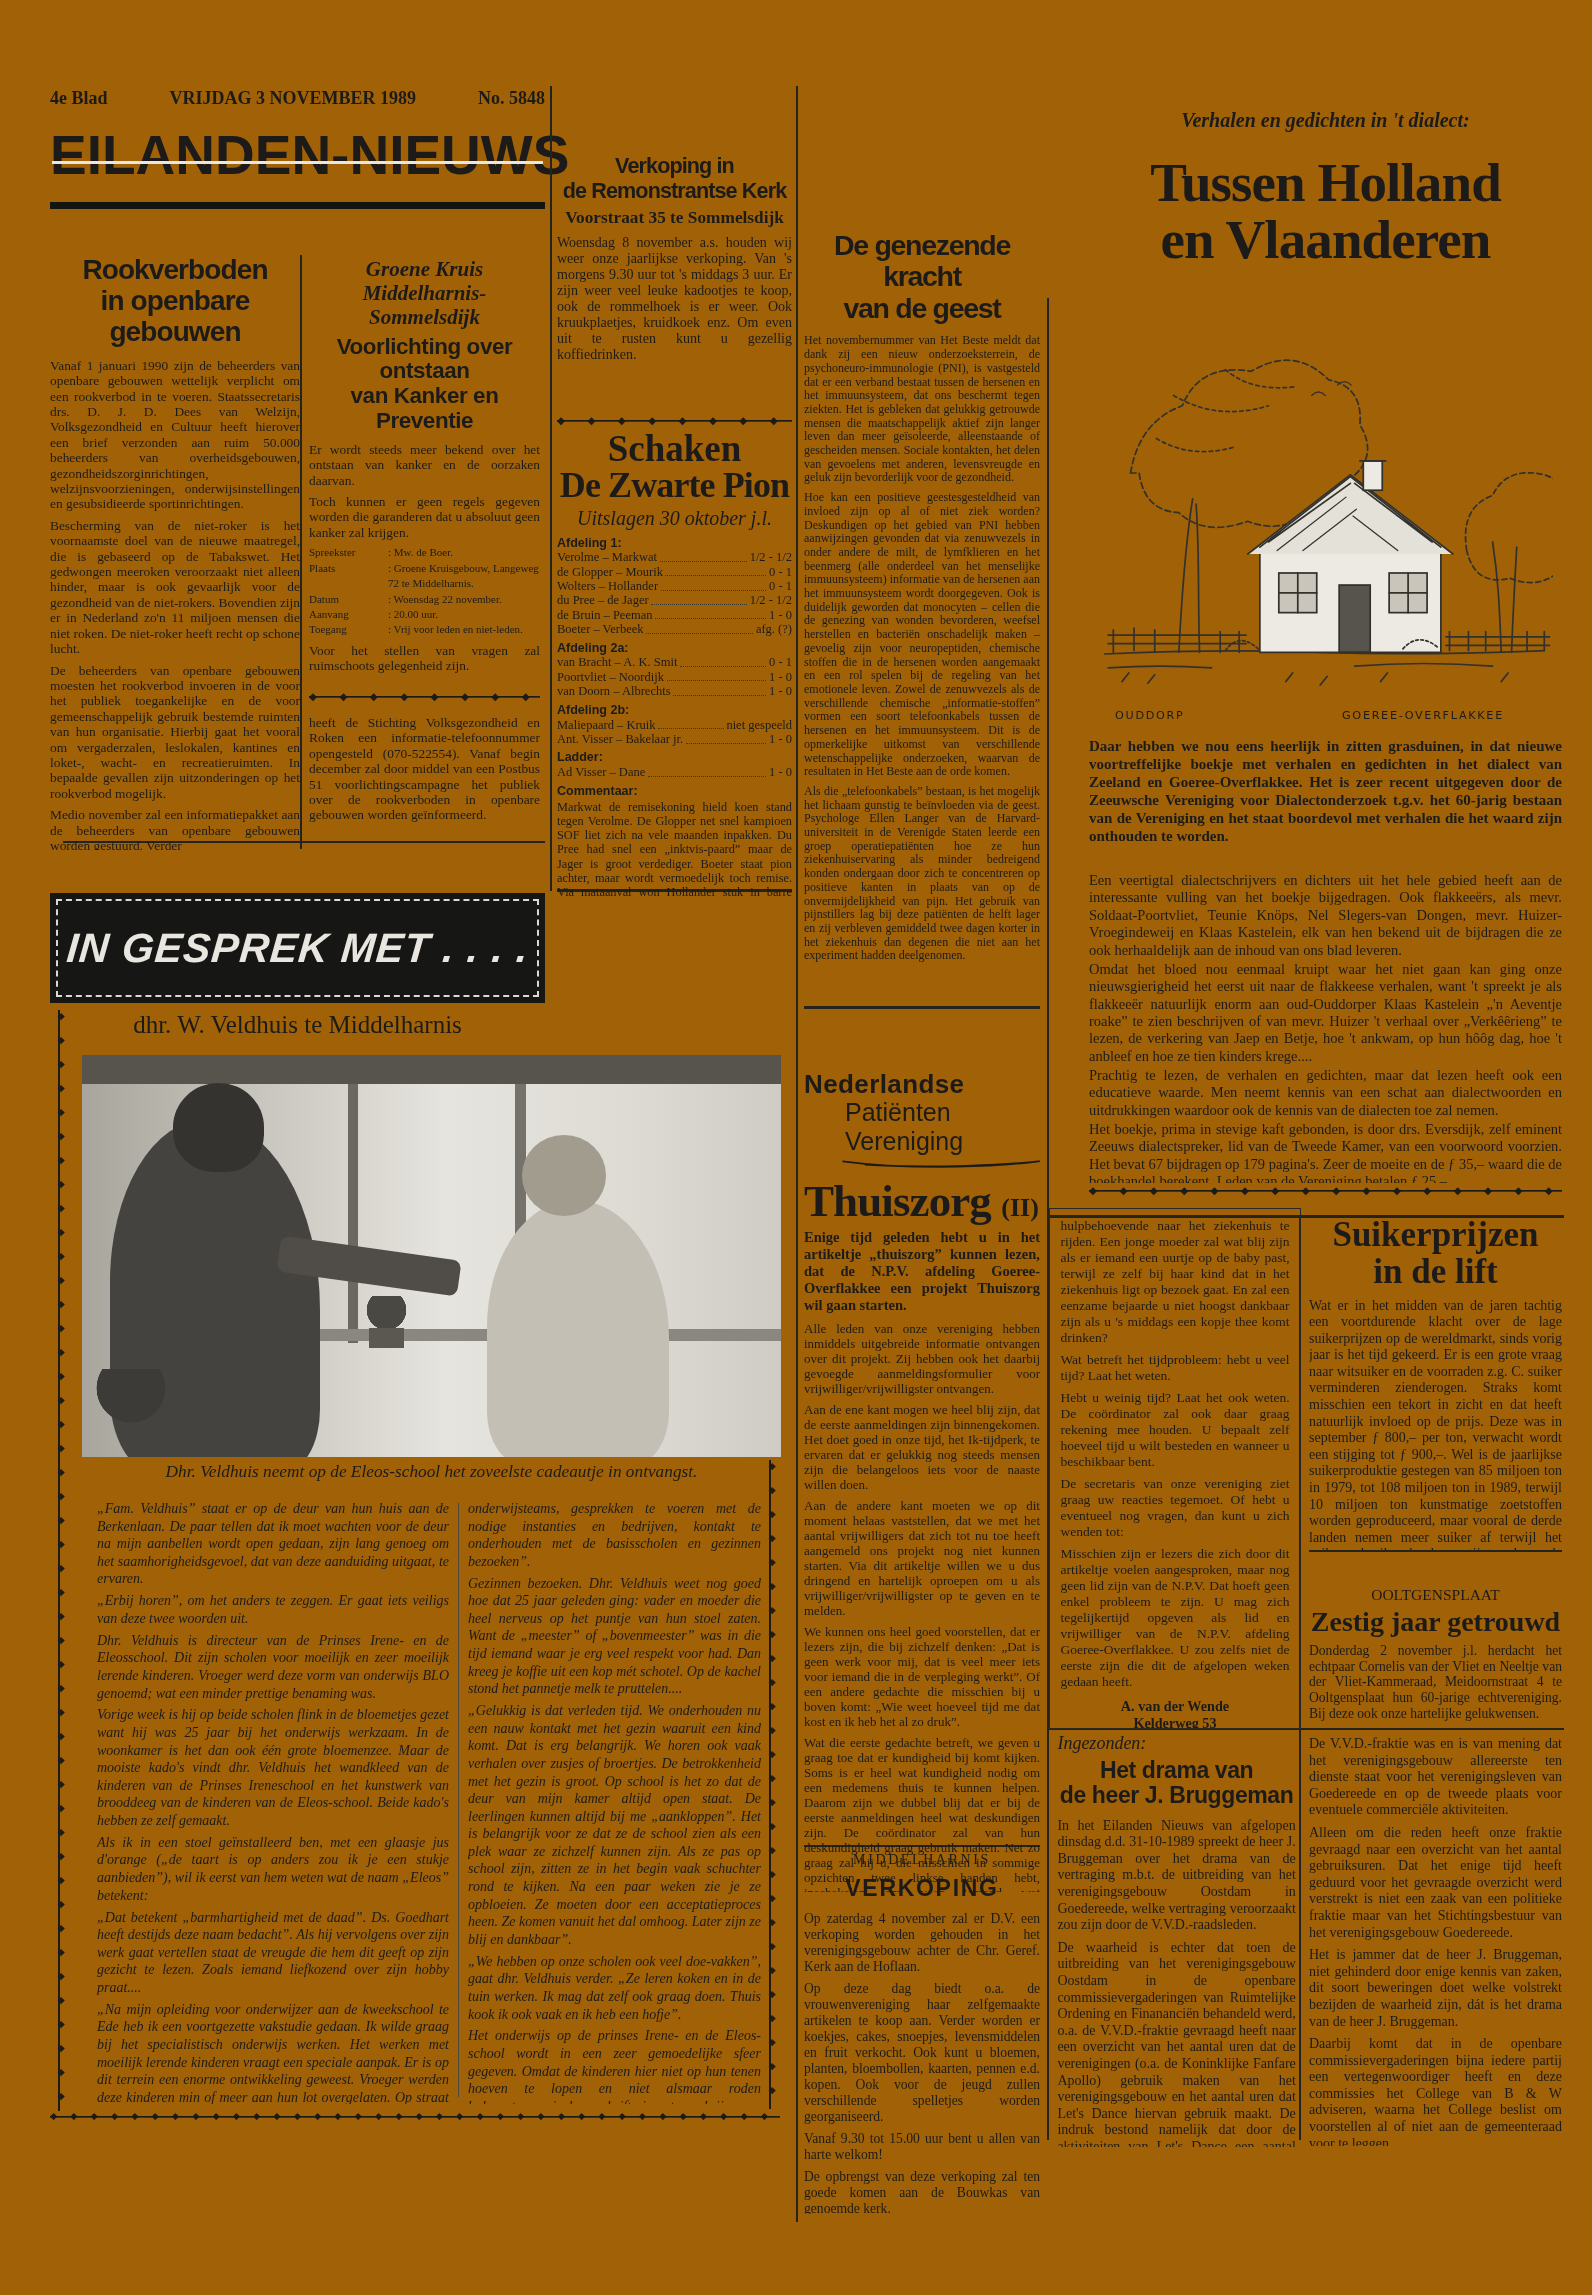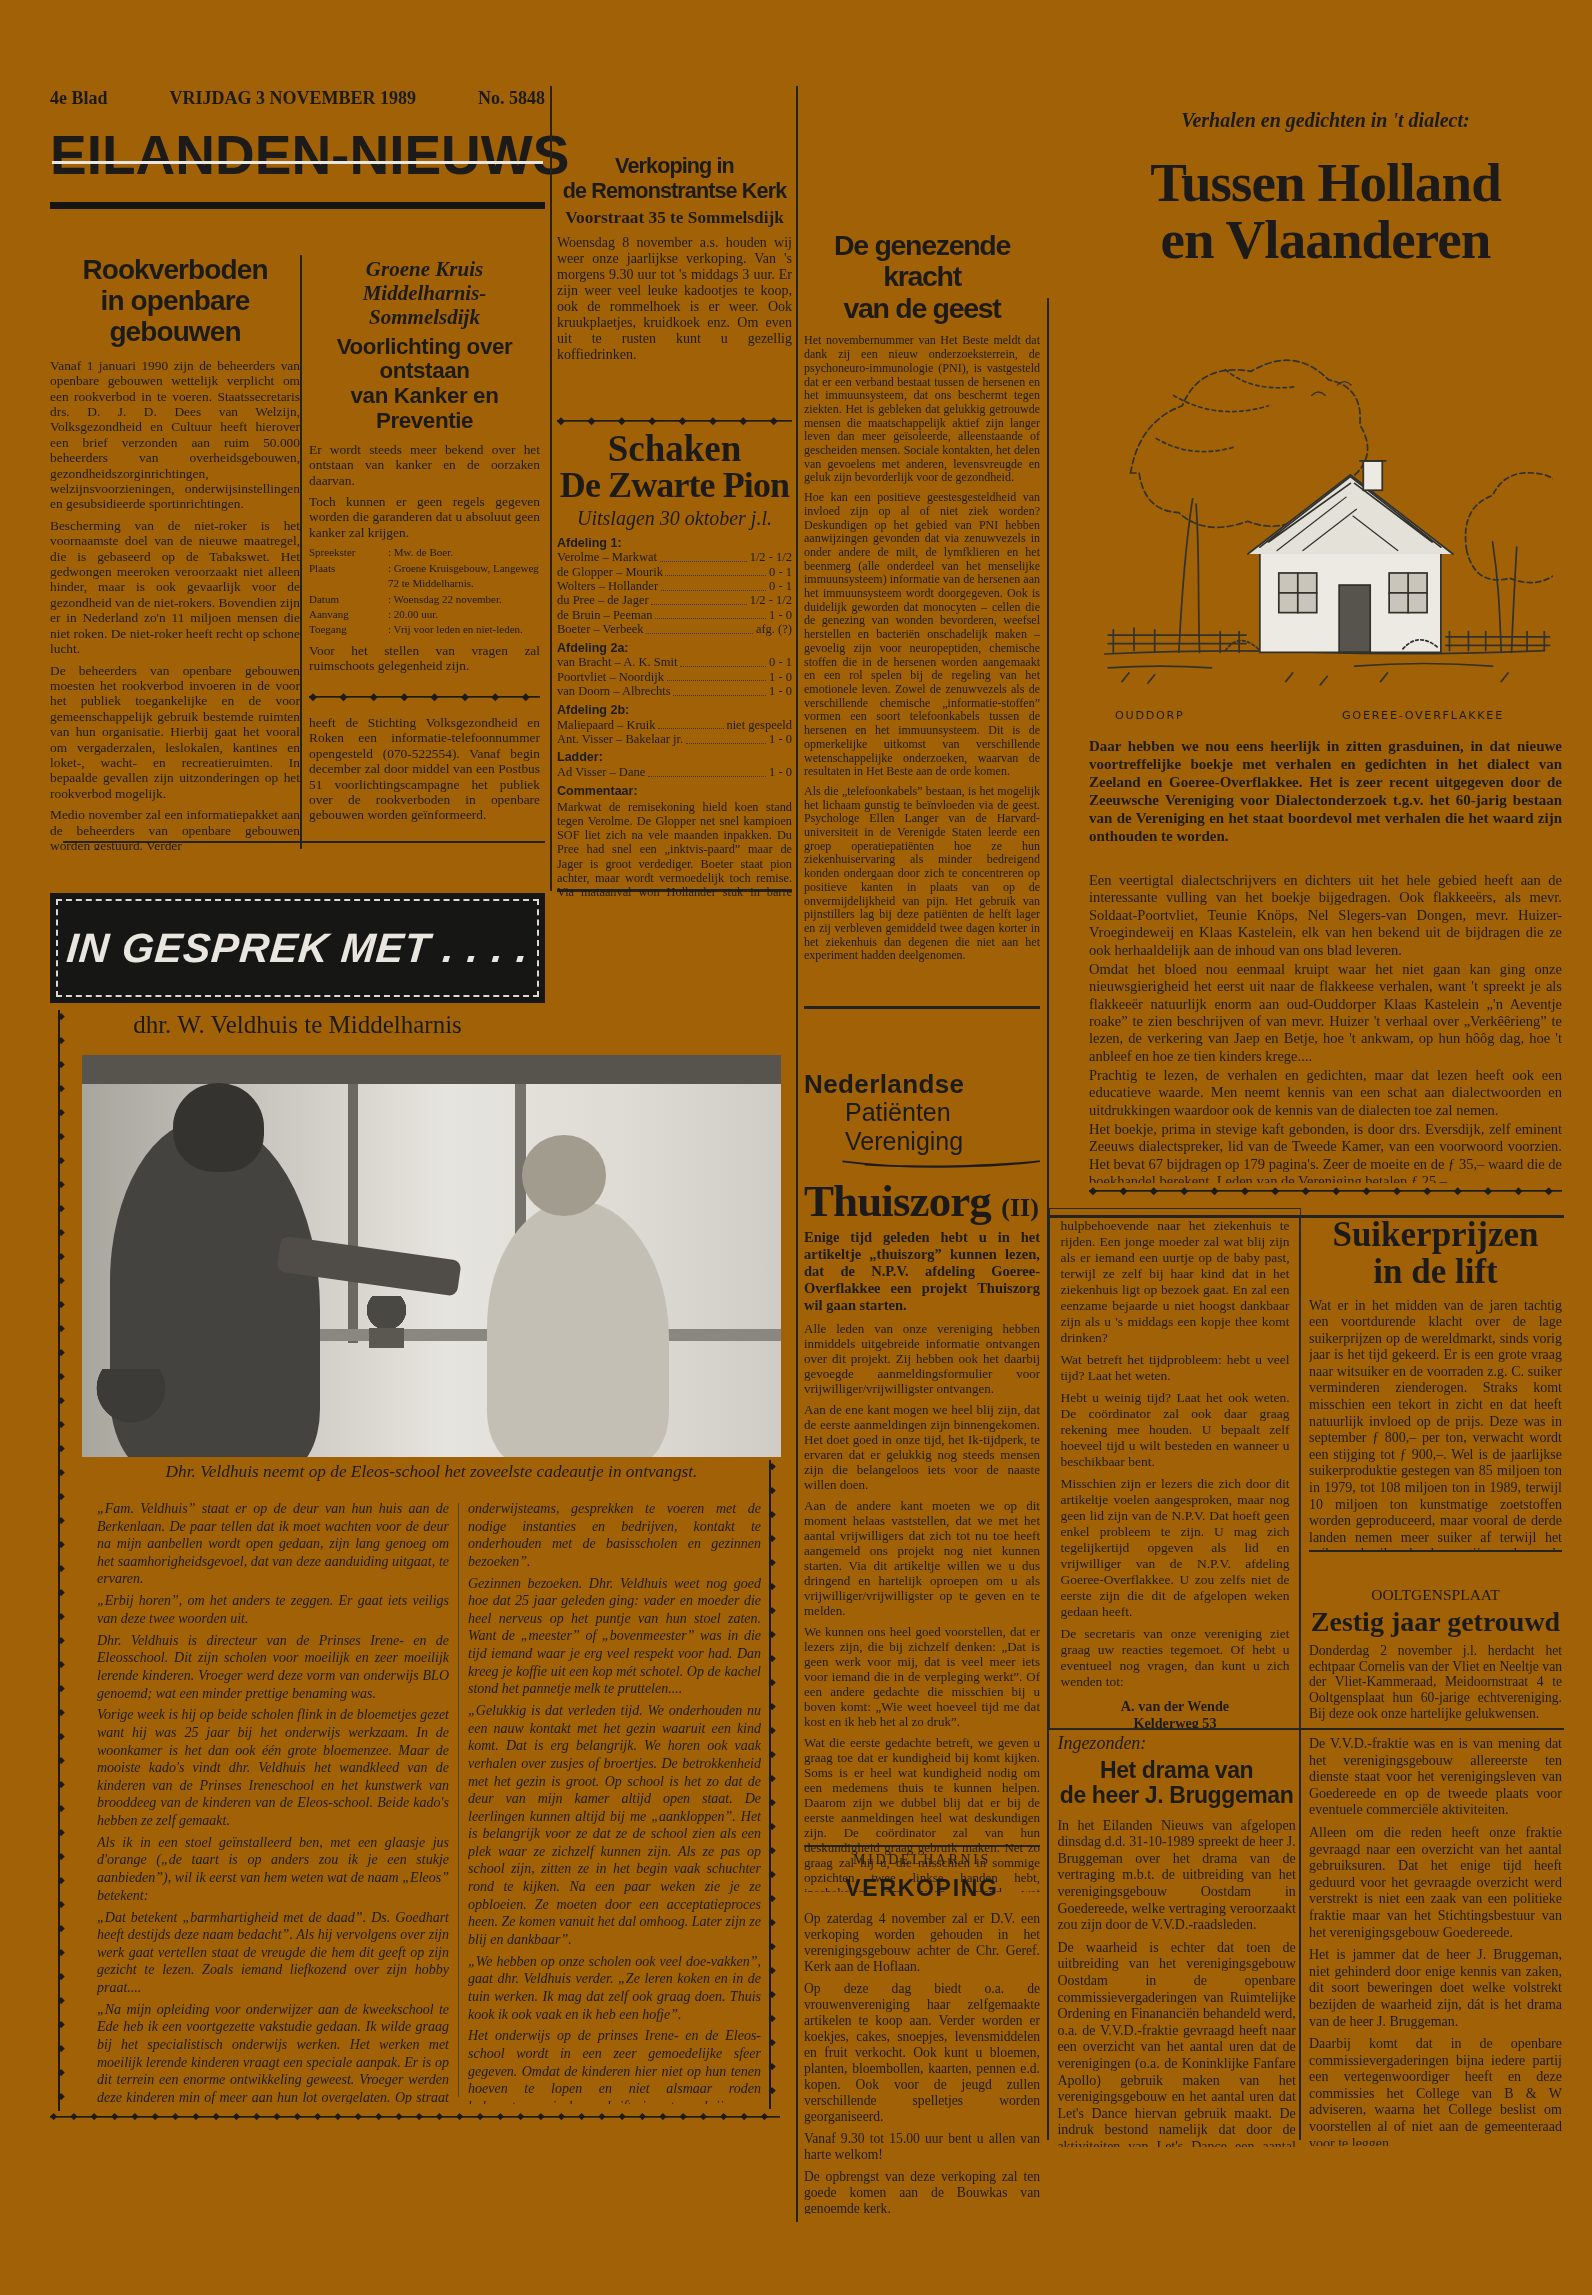--- a/index.html
+++ b/index.html
@@ -400,22 +400,22 @@
       <p class="p">Prachtig te lezen, de verhalen en gedichten, maar dat lezen heeft ook een educatieve waarde. Men neemt kennis van een schat aan dialectwoorden en uitdrukkingen waardoor ook de kennis van de dialecten toe zal nemen.</p>
       <p class="p">Het boekje, prima in stevige kaft gebonden, is door drs. Eversdijk, zelf eminent Zeeuws dialectspreker, lid van de Tweede Kamer, van een voorwoord voorzien. Het bevat 67 bijdragen op 179 pagina's. Zeer de moeite en de ƒ 35,– waard die de boekhandel berekent. Leden van de Vereniging betalen ƒ 25,–.</p>
     </div>
   <div class="ddiv" style="left:1089px;top:1184px;width:473px;">◆◆◆◆◆◆◆◆◆◆◆◆◆◆◆◆◆◆◆◆◆◆◆◆◆◆◆◆◆◆</div>
 
   <div class="abs" id="e2box">
     <div class="flow bt jt">
         <p class="p">hulpbehoevende naar het ziekenhuis te rijden. Een jonge moeder zal wat blij zijn als er iemand een uurtje op de baby past, terwijl ze zelf bij haar kind dat in het ziekenhuis ligt op bezoek gaat. En zal een eenzame bejaarde u niet hoogst dankbaar zijn als u 's middags een kopje thee komt drinken?</p>
         <p class="p">Wat betreft het tijdprobleem: hebt u veel tijd? Laat het weten.</p>
         <p class="p">Hebt u weinig tijd? Laat het ook weten. De coördinator zal ook daar graag rekening mee houden. U bepaalt zelf hoeveel tijd u wilt besteden en wanneer u beschikbaar bent.</p>
+        <p class="p">De secretaris van onze vereniging ziet graag uw reacties tegemoet. Of hebt u eventueel nog vragen, dan kunt u zich wenden tot:</p>
         <p class="p">Misschien zijn er lezers die zich door dit artikeltje voelen aangesproken, maar nog geen lid zijn van de N.P.V. Dat hoeft geen enkel probleem te zijn. U mag zich tegelijkertijd opgeven als lid en vrijwilliger van de N.P.V. afdeling Goeree-Overflakkee. U zou zelfs niet de eerste zijn die dit de afgelopen weken gedaan heeft.</p>
-        <p class="p">De secretaris van onze vereniging ziet graag uw reacties tegemoet. Of hebt u eventueel nog vragen, dan kunt u zich wenden tot:</p>
       </div>
     <div class="contact">
         <div>A. van der Wende</div>
         <div>Kelderweg 53</div>
       </div>
   </div>
 
   <div class="abs" id="drama">
     <div class="kick ital">Ingezonden:</div>
     <h2 class="hsans">

